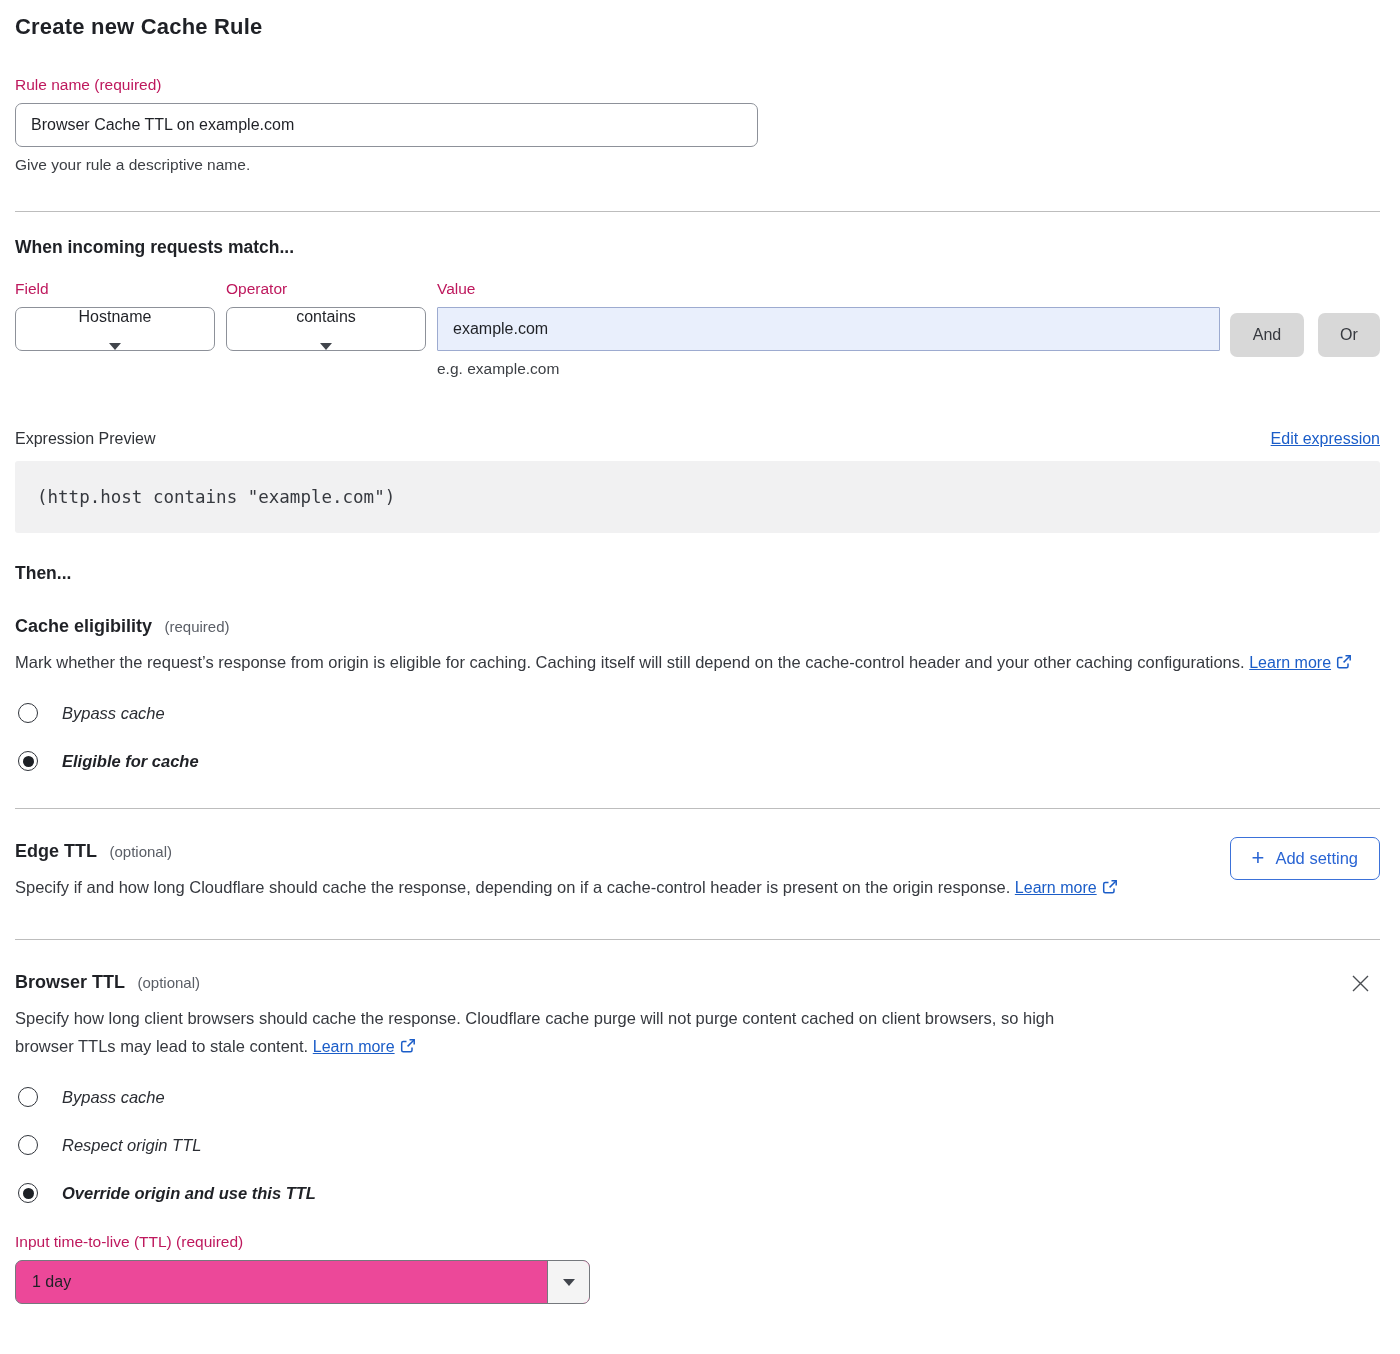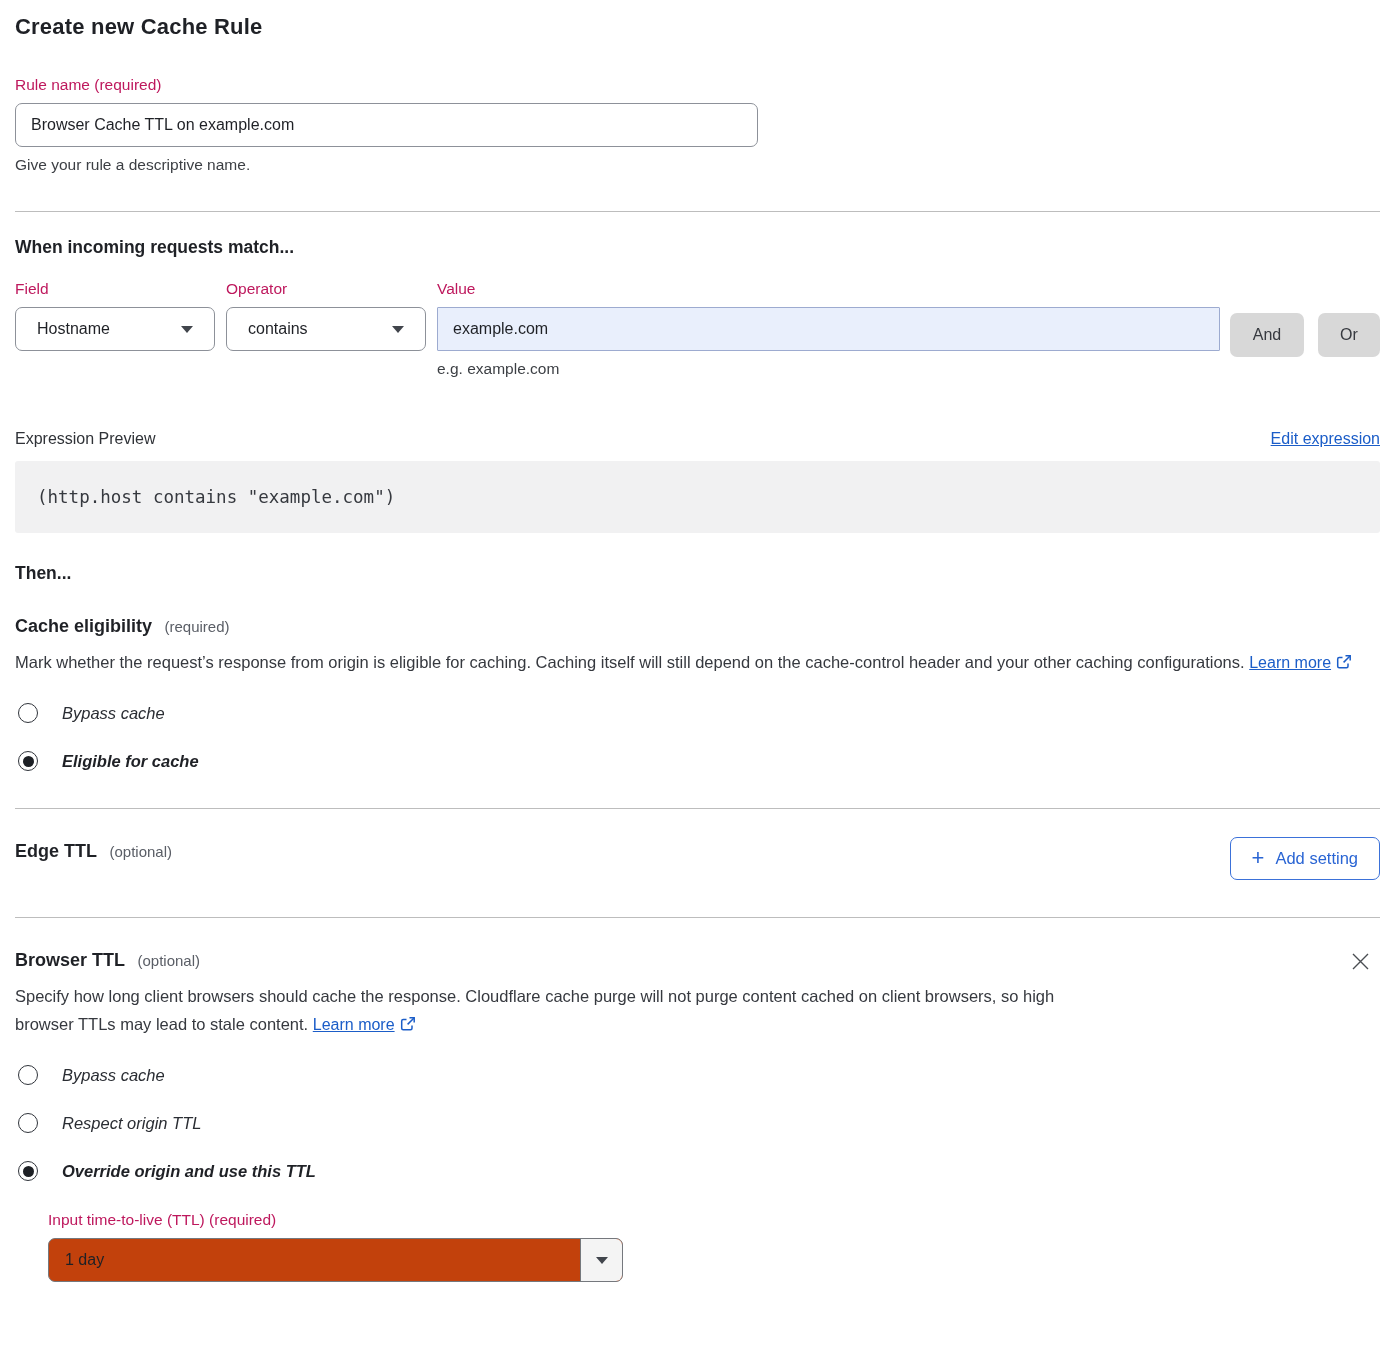--- a/index.html
+++ b/index.html
@@ -33,21 +33,21 @@
 
   
   .match-row { display: flex; align-items: flex-start; margin-top: 22px; }
   .match-col { display: flex; flex-direction: column; }
   .col-field { width: 200px; margin-right: 11px; }
   .col-operator { width: 200px; margin-right: 11px; }
   .col-value { flex: 1; margin-right: 10px; }
   .select-box {
     height: 44px; border: 1px solid #8d9199; border-radius: 7px; background: #fff;
     display: flex; align-items: center; justify-content: space-between;
-    padding: 0 21px; font-size: 16px; color: #1f2126; cursor: pointer;
+    padding: 0 15px; font-size: 16px; color: #1f2126; cursor: pointer; flex-direction: column;
   }
   .caret {
     width: 0; height: 0; border-left: 6px solid transparent;
     border-right: 6px solid transparent; border-top: 7px solid #41454c;
     display: inline-block;
   }
   .value-input {
     height: 44px; width: 100%; border: 1px solid #9dabd0; border-radius: 1px;
     background: #e9effc; font-family: "Liberation Sans", sans-serif;
     font-size: 16px; color: #1f2126; padding: 0 15px; outline: none;
@@ -118,24 +118,24 @@
   }
   .plus-glyph { font-size: 22px; font-weight: 400; line-height: 1; margin-top: -2px; }
 
   
   .close-btn {
     margin-top: 30px; margin-right: 6px; background: none; border: none; cursor: pointer;
     color: #4a4d52; padding: 4px;
   }
 
   
-  .ttl-group { margin-top: 30px; margin-left: 33px; }
+  .ttl-group { margin-top: 30px; }
   .ttl-select {
     width: 575px; height: 44px; border: 1px solid #75787d; border-radius: 7px;
-    display: flex; align-items: stretch; overflow: hidden; background: #c2410c; cursor: pointer;
+    display: flex; align-items: stretch; overflow: hidden; background: #ec4899; cursor: pointer;
   }
   .ttl-select .ttl-value {
     flex: 1; display: flex; align-items: center; padding: 0 16px;
     font-size: 16px; color: #1f2126;
   }
   .ttl-select .ttl-caret-btn {
     width: 42px; border-left: 1px solid #75787d; background: #f4f4f4;
     display: flex; align-items: center; justify-content: center;
   }
 </style>
@@ -217,20 +217,28 @@
 
   <hr class="divider">
 
   <section>
     <div class="setting-header">
       <div>
         <div class="setting-title-row">
           <h3 class="setting-title">Edge TTL</h3>
           <span class="setting-qualifier">(optional)</span>
         </div>
+        <p class="setting-desc desc-edge">
+          <span>Specify if and how long Cloudflare should cache the response, depending on if a cache-control header is present on the origin response.</span>
+          <a class="link">Learn more</a><svg class="ext-icon" width="16" height="16" viewBox="0 0 16 16" fill="none" stroke="#1b5dc8" stroke-width="1.5">
+              <path d="M6.5 3.5H3.2c-.9 0-1.5.6-1.5 1.5v7.3c0 .9.6 1.5 1.5 1.5h7.3c.9 0 1.5-.6 1.5-1.5V9.5"></path>
+              <path d="M9.5 1.8h4.7v4.7"></path>
+              <path d="M14 2L7.6 8.4"></path>
+            </svg>
+        </p>
       </div>
       <button class="add-setting-btn">
         <span class="plus-glyph">+</span>
         <span>Add setting</span>
       </button>
     </div>
   </section>
 
   <hr class="divider">
 

